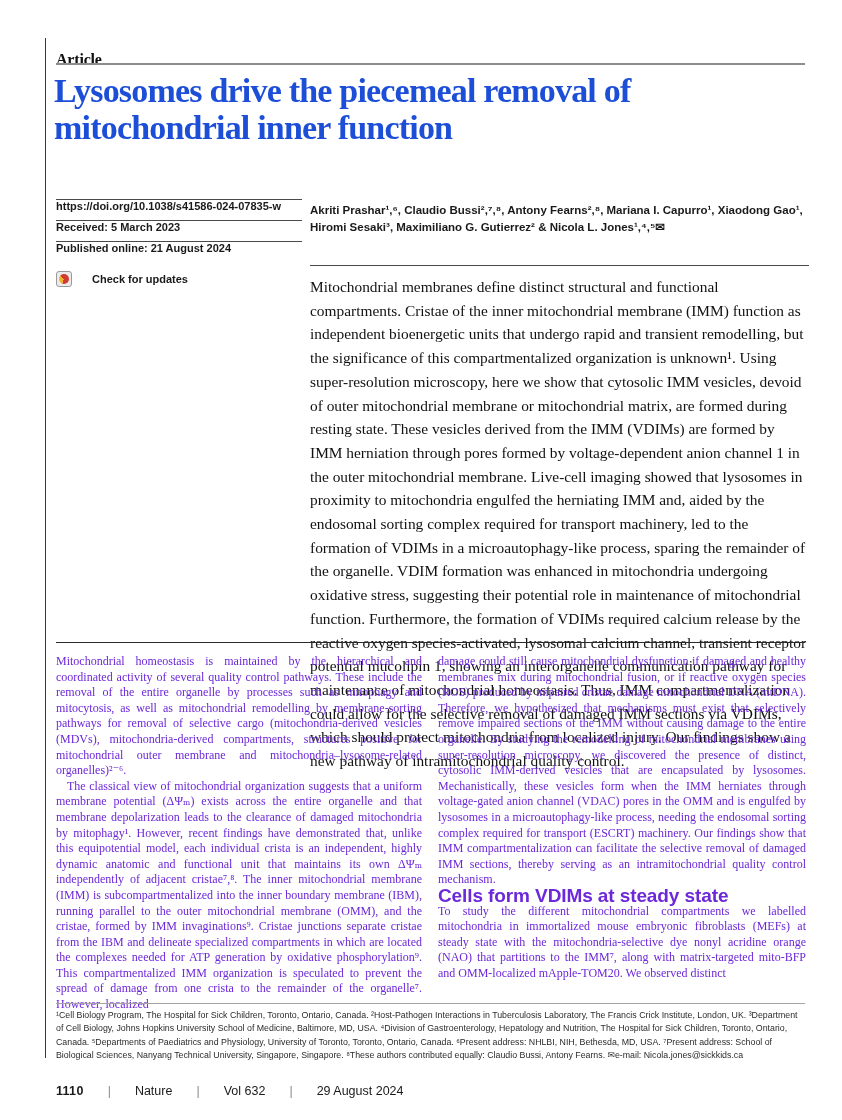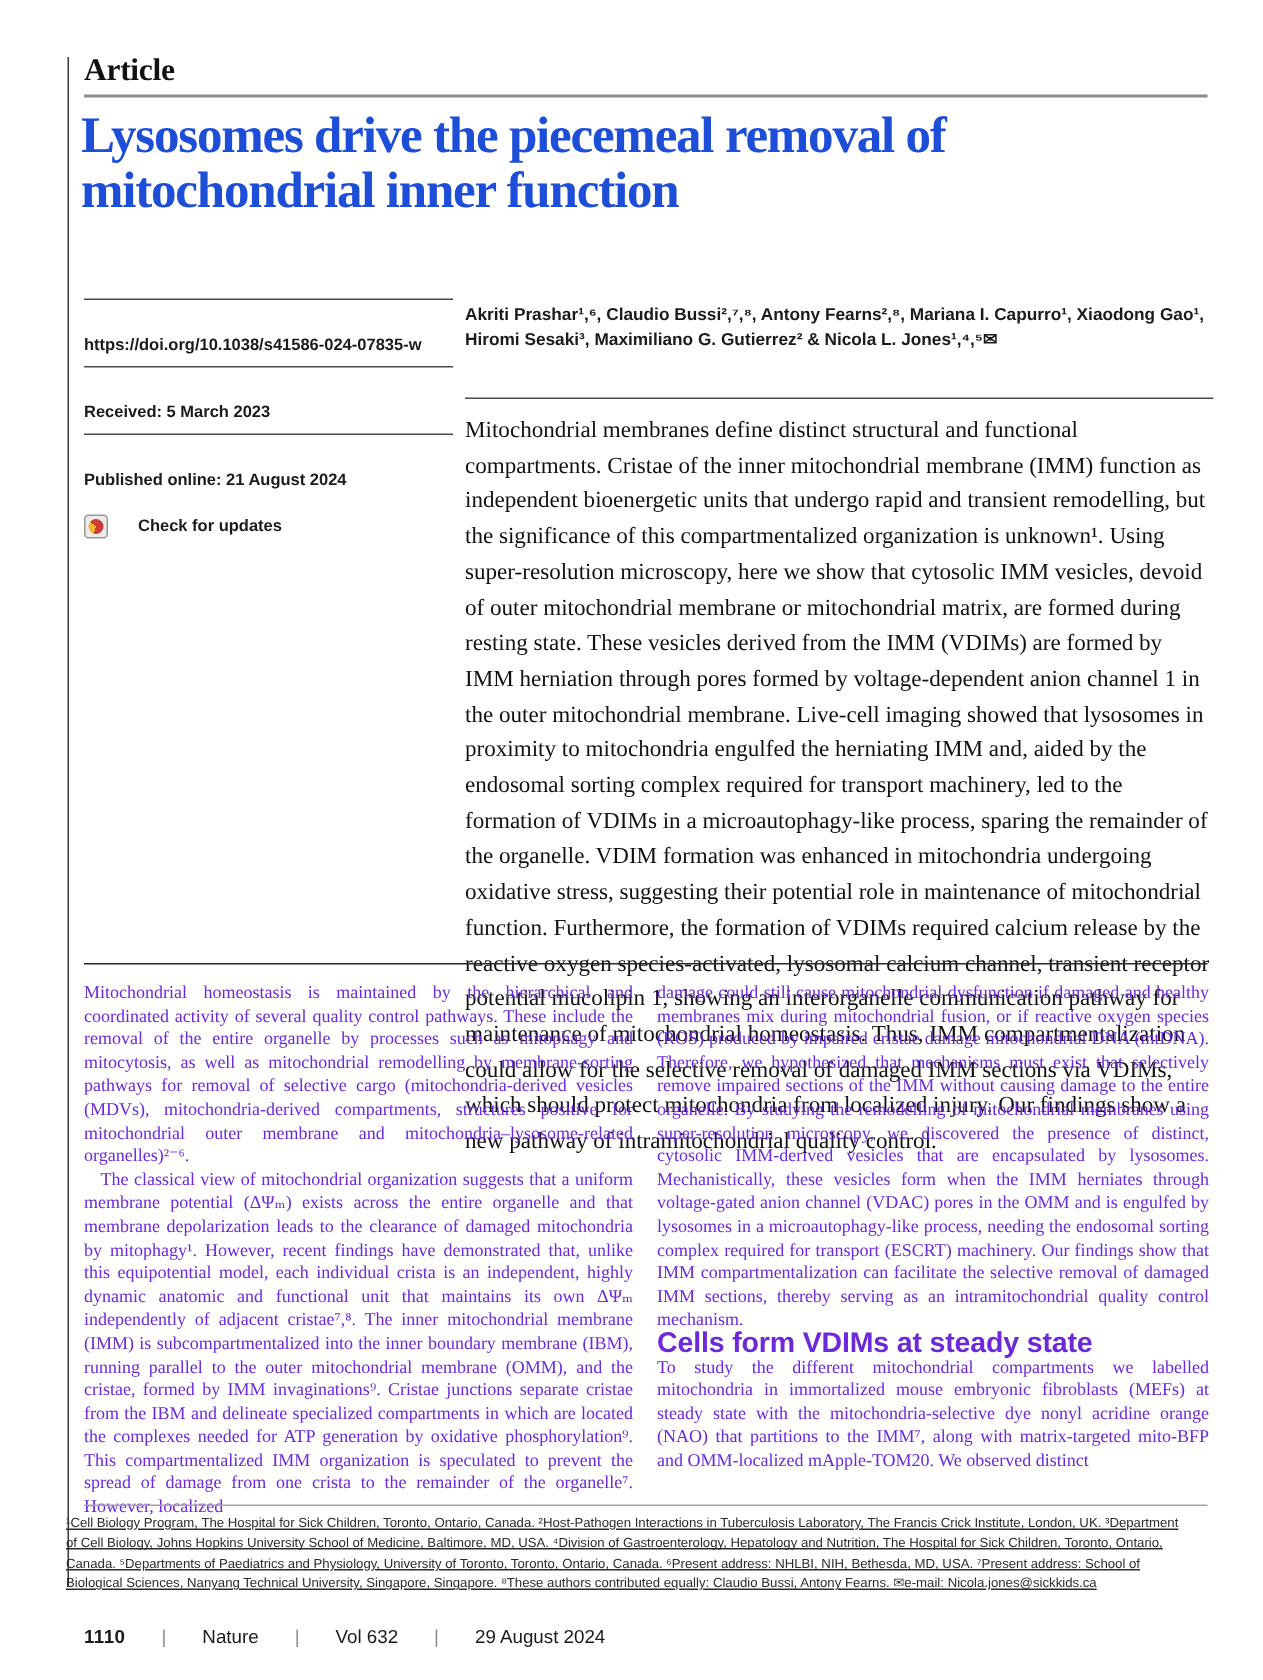--- a/index.html
+++ b/index.html
@@ -13,24 +13,24 @@
     overflow: hidden;
   }
   .vrule {
     position: absolute;
     left: 45px; top: 38px;
     width: 1px; height: 1020px;
     background: #3a3a3a;
   }
   .kicker {
     position: absolute;
-    left: 56px; top: 34px;
-    font-family: "Liberation Serif", "DejaVu Serif", serif;
-    font-weight: 700;
-    font-size: 21px;
+    left: 56px; top: 51px;
+    font-family: "Liberation Serif", "DejaVu Serif", serif;
+    font-weight: 700;
+    font-size: 16px;
     letter-spacing: -0.2px;
     text-align: center;
   }
   .kicker-rule {
     position: absolute;
     left: 56px; top: 63px;
     width: 749px; height: 2px;
     background: #8d8d8d;
   }
   .title {
@@ -48,21 +48,21 @@
   .meta {
     position: absolute;
     left: 56px; top: 199px;
     width: 246px;
     font-size: 11px;
     font-weight: 700;
     color: #1a1a1a;
   }
   .meta-row {
     border-top: 1px solid #4a4a4a;
-    padding: 24px 0 7px 0;
+    padding: 0 0 7px 0;
     line-height: 13px;
   }
   .check-row {
     margin-top: 9px;
     display: flex;
     align-items: center;
     gap: 20px;
   }
   .crossmark {
     width: 16px; height: 16px;
@@ -131,26 +131,25 @@
     letter-spacing: -0.1px;
   }
   .foot-rule {
     position: absolute;
     left: 56px; top: 1003px;
     width: 749px; height: 1px;
     background: #a5a5a5;
   }
   .footnotes {
     position: absolute;
-    left: 44px; top: 1009px;
+    left: 56px; top: 1009px;
     width: 750px;
     font-size: 8.8px;
     line-height: 13.4px;
     color: #2b2b2b;
-    text-decoration: underline;
   }
   .footer {
     position: absolute;
     left: 56px; top: 1084px;
     font-size: 12.5px;
     color: #1a1a1a;
     display: flex;
     align-items: baseline;
     gap: 24px;
   }

